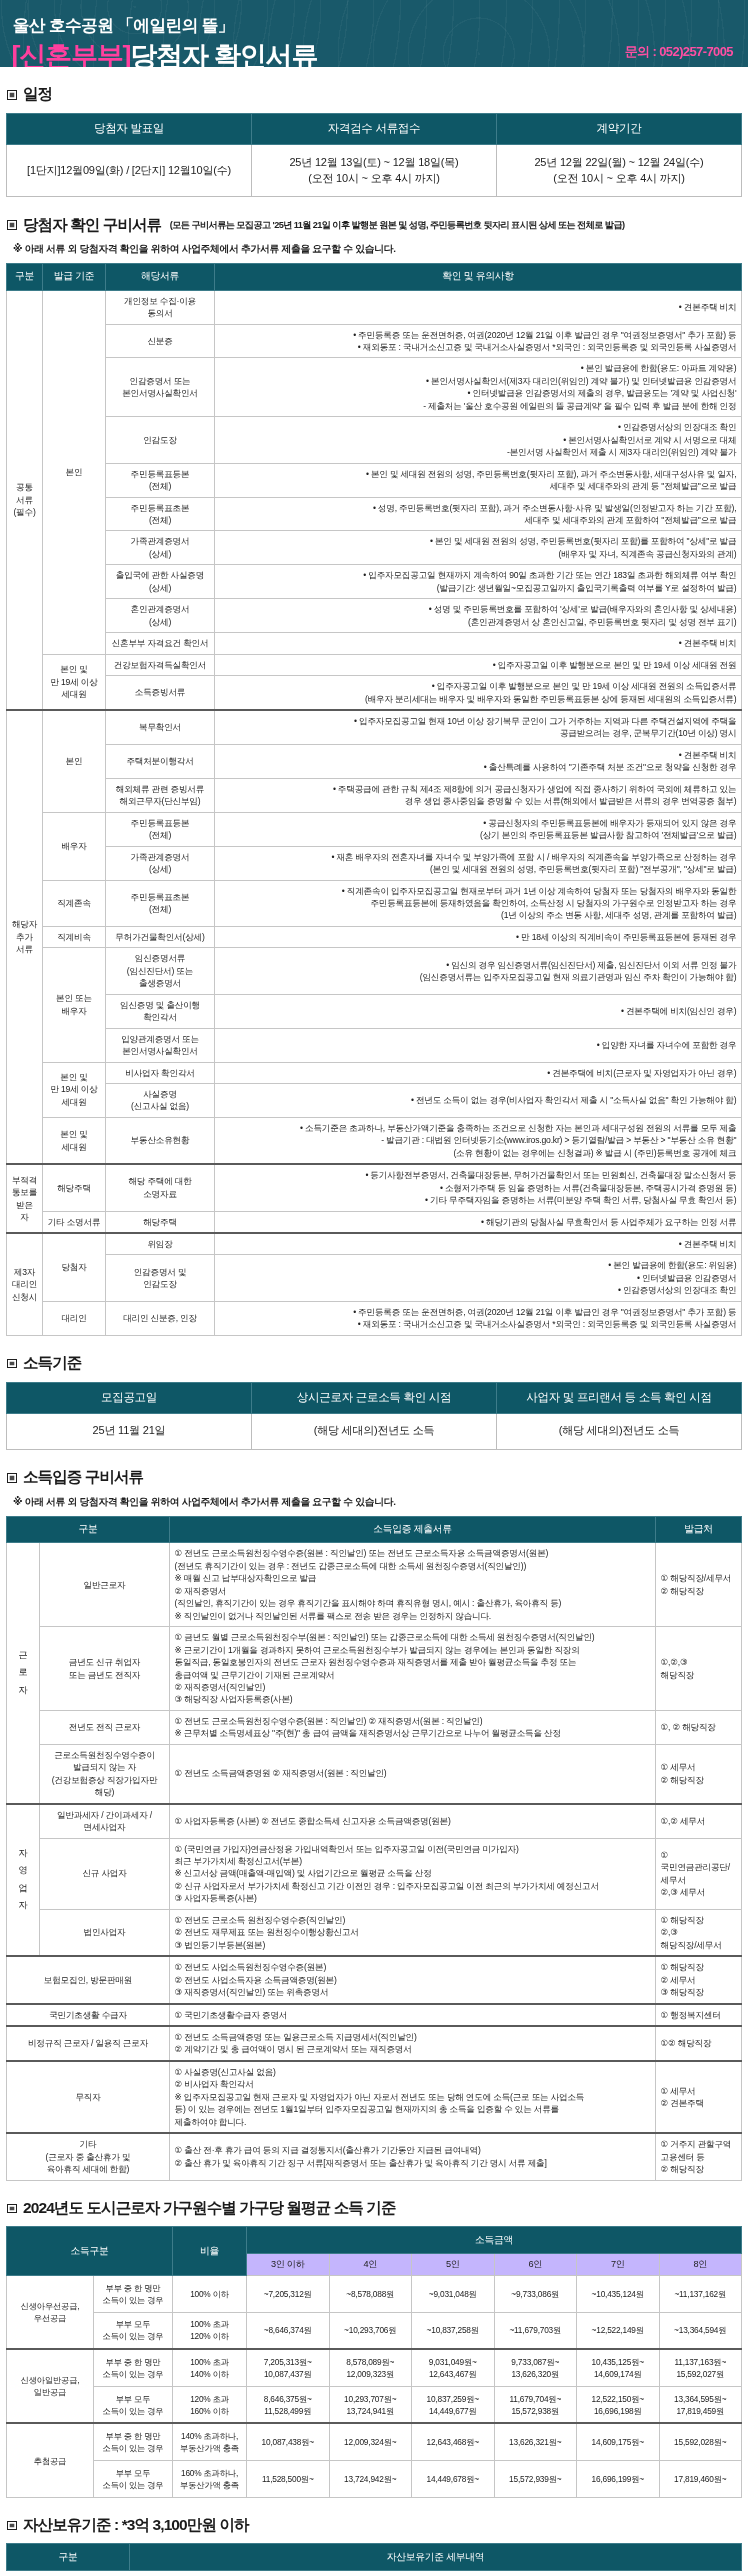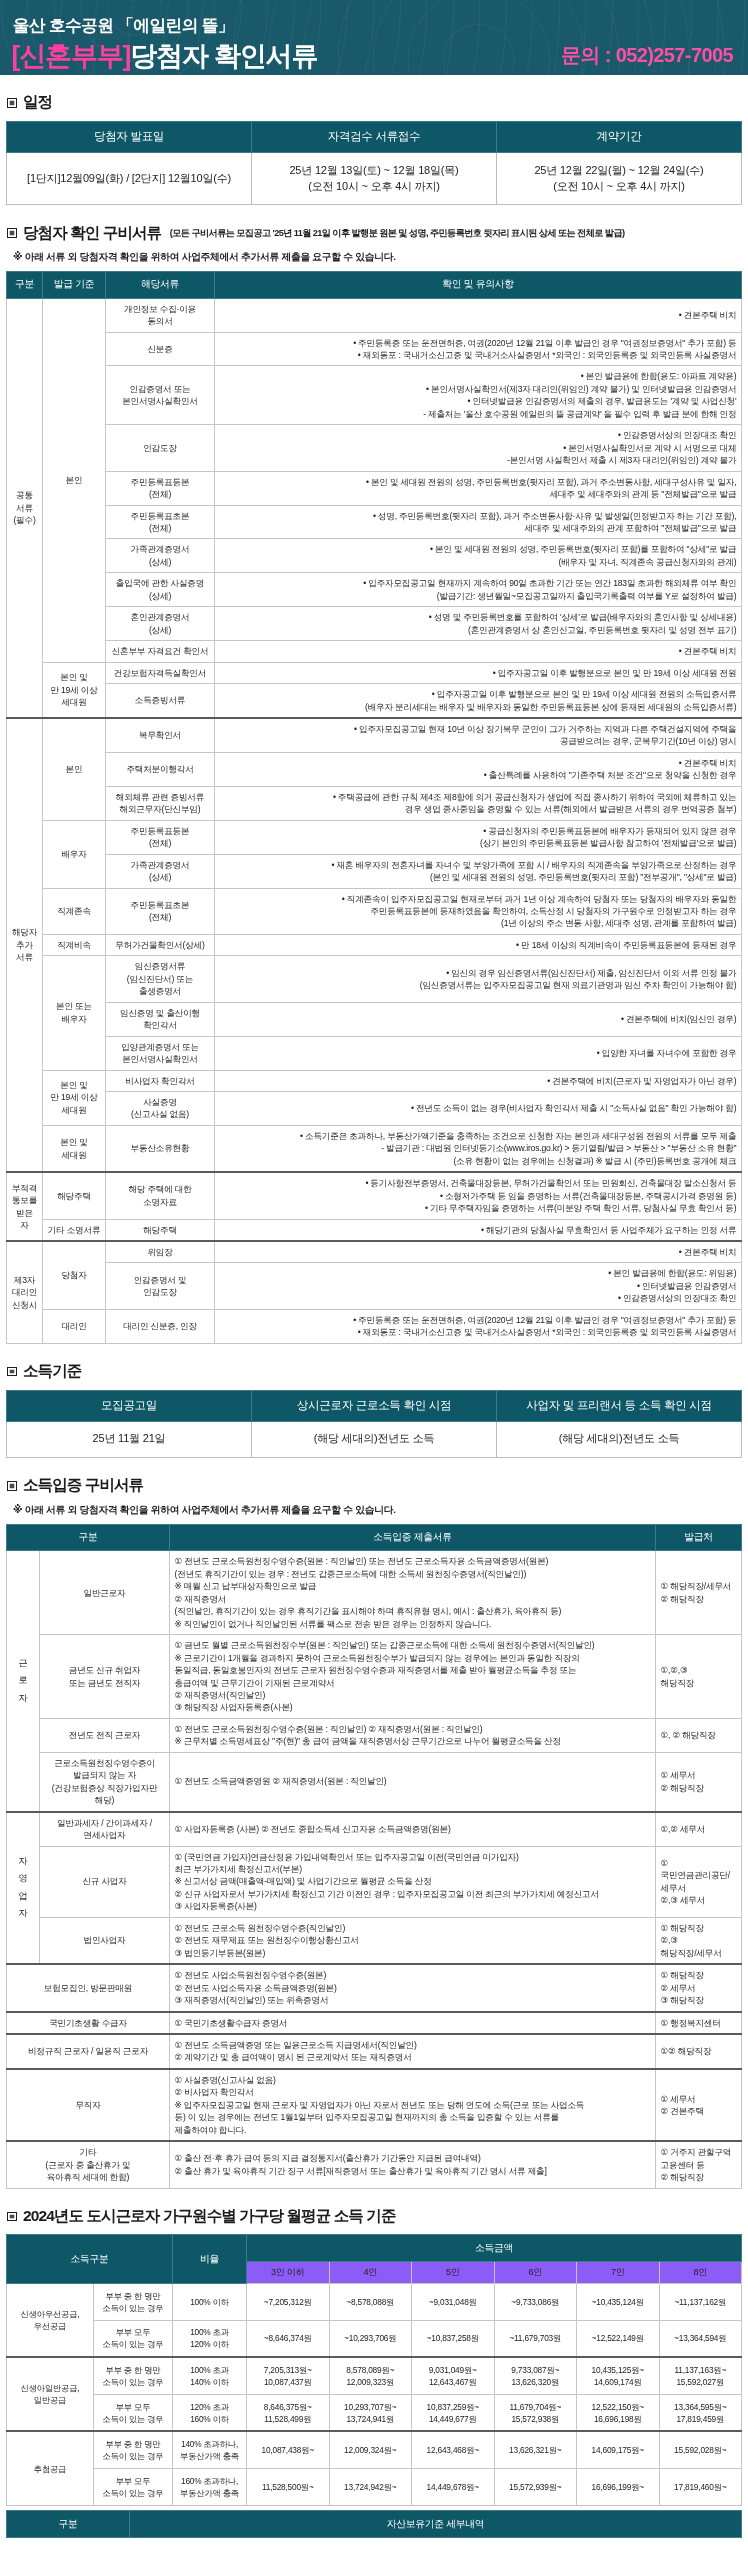--- a/index.html
+++ b/index.html
@@ -3,42 +3,42 @@
 <meta charset="utf-8">
 <style>
   html,body{margin:0;padding:0;}
   body{
     width:748px;min-height:2576px;background:#fff;color:#222;
     font-family:"Liberation Sans","DejaVu Sans",sans-serif;
     -webkit-font-smoothing:antialiased;
   }
   
   .banner{
-    position:relative;height:75px;background:#19596a;overflow:hidden;
+    position:relative;height:67px;background:#19596a;overflow:hidden;
     background-image:
       repeating-radial-gradient(circle at 18% 10%, rgba(255,255,255,0.045) 0 1.2px, rgba(255,255,255,0) 1.2px 26.5px),
       repeating-radial-gradient(circle at 64% 80%, rgba(255,255,255,0.04) 0 1.2px, rgba(255,255,255,0) 1.2px 35px);
   }
   .b-sub{position:absolute;left:12.7px;top:14px;font-size:16.7px;font-weight:bold;color:#ffffff;letter-spacing:-0.6px;}
   .b-title{position:absolute;left:11.5px;top:38px;font-size:27px;font-weight:bold;color:#ffffff;letter-spacing:-1.2px;}
   .b-title .badge{color:#ff3f9e;}
-  .b-contact{position:absolute;right:15px;bottom:5.8px;font-size:20px;font-weight:bold;color:#ff4fa3;letter-spacing:-0.6px;}
+  .b-contact{position:absolute;right:15px;bottom:5.8px;font-size:13px;font-weight:bold;color:#ff4fa3;letter-spacing:-0.6px;}
   
   .section{margin:0 6px;}
   .sec-head{display:flex;align-items:center;gap:6.3px;margin:17.3px 0 7.5px 1.2px;}
   .sq{width:7.5px;height:7.5px;flex:0 0 auto;background:#4a4a4a;border:1.7px solid #1f1f1f;box-shadow:inset 0 0 0 1.7px #ffffff;}
   .sec-title{font-size:15.5px;font-weight:bold;letter-spacing:-0.9px;color:#1b1b1b;white-space:nowrap;}
   .sec-small{font-size:9.2px;font-weight:bold;letter-spacing:-0.6px;color:#222;margin-left:2.3px;}
   .note{font-size:9.8px;font-weight:bold;letter-spacing:-0.3px;margin:1.2px 0 7px 7px;color:#222;}
   
   table{border-collapse:collapse;width:100%;table-layout:fixed;border-top:1.2px solid #4d4d4d;border-bottom:1.2px solid #4d4d4d;margin-bottom:4.6px;}
   th{background:#0e5766;color:#fff;font-weight:normal;font-size:9.8px;padding:6.3px 2.3px;border:0.6px solid #3d7c8a;letter-spacing:-0.3px;}
   td{border:0.6px solid #c6c6c6;padding:4px 4.6px;font-size:8.6px;text-align:center;vertical-align:middle;white-space:pre-line;line-height:1.45;letter-spacing:-0.2px;word-break:keep-all;}
   tr.sep td{border-top:2.3px double #5a5a5a;}
-  th.sub{background:#8b5cf6;color:#222;font-size:9.2px;padding:4px 1.2px;border:0.6px solid #c6c6c6;}
+  th.sub{background:#c4b5fd;color:#222;font-size:9.2px;padding:4px 1.2px;border:0.6px solid #c6c6c6;}
   
   .t-schedule th,.t-income-point th{font-size:11.5px;padding:7.5px 2.3px;}
   .t-schedule td,.t-income-point td{font-size:11px;padding:9.8px 4.6px;border-color:#bdbdbd;}
   
   .t-docs td:last-child{text-align:right;}
   
   .t-income-proof td:nth-last-child(2),.t-income-proof td:last-child{text-align:left;}
   td.vert{font-size:9.2px;letter-spacing:0;line-height:1.9;}
   
   .t-income-std td{font-size:8.3px;padding:5.8px 1.2px;}
@@ -589,20 +589,24 @@
           <td>14,449,678원~</td>
           <td>15,572,939원~</td>
           <td>16,696,199원~</td>
           <td>17,819,460원~</td>
         </tr>
       </tbody>
     </table>
 </div>
 
 <div class="section">
+  <div class="sec-head">
+    <span class="sq"></span>
+    <span class="sec-title">자산보유기준 : *3억 3,100만원 이하</span>
+  </div>
   <table class="t-asset">
       <colgroup>
         <col style="width: 68px;">
         <col style="width: 55px;">
         <col>
       </colgroup>
       <thead>
         <tr>
           <th colspan="2">구분</th>
           <th>자산보유기준 세부내역</th>

